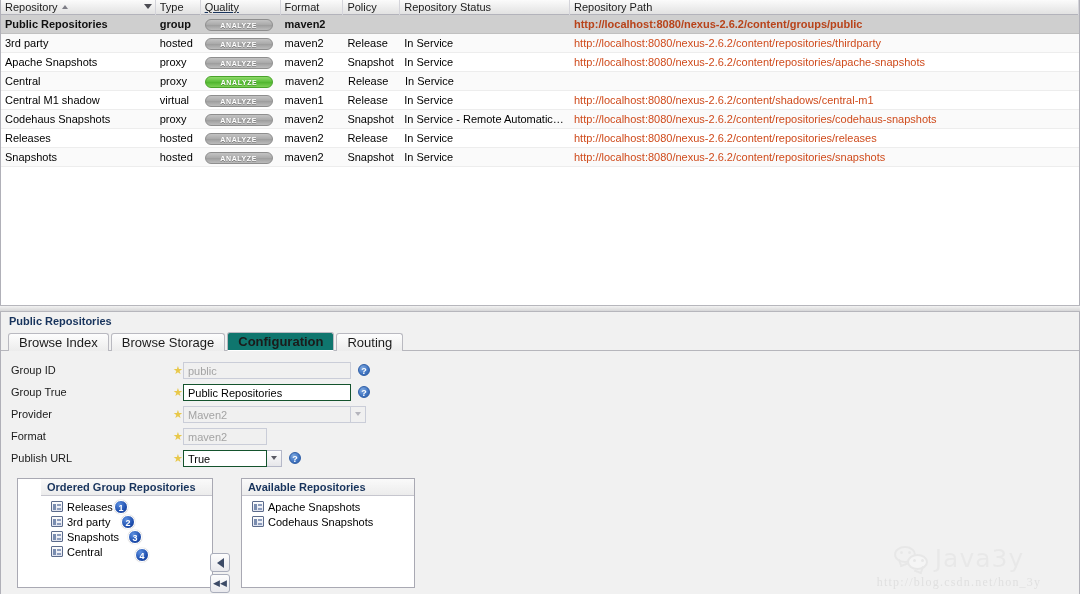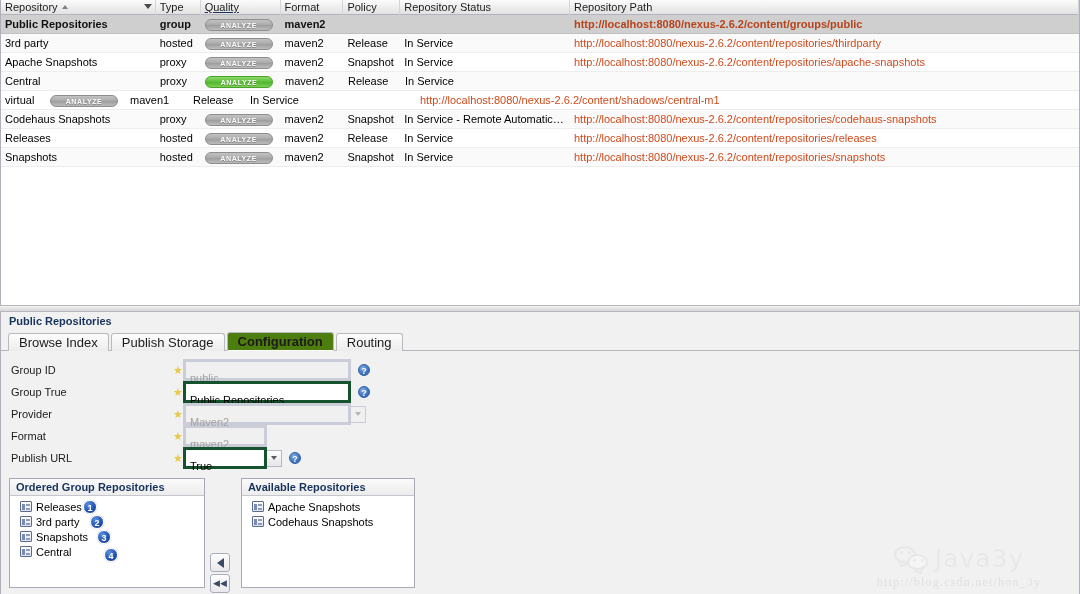--- a/index.html
+++ b/index.html
@@ -107,33 +107,33 @@
   }
   .tab {
     height: 18px; line-height: 17px; padding: 0 10px;
     font-size: 13px; color: #1b1b1b;
     background: linear-gradient(to bottom,#fdfdfd 0%, #ececec 100%);
     border: 1px solid #b9b9c0; border-bottom: none;
     border-radius: 3px 3px 0 0;
     position: relative; top: 1px;
   }
   .tab.active {
-    font-weight: bold; background: #4d7c0f;
+    font-weight: bold; background: #0f766e;
     height: 19px; line-height: 18px;
     border-bottom: 1px solid #ffffff;
     z-index: 2;
   }
 
   .form { padding: 8px 0 0 0; background: #f1f1f1; }
   .frow { display: flex; align-items: center; height: 22px; }
   .flabel { width: 172px; padding-left: 10px; font-size: 11px; color: #1b1b1b; }
   .fstar { width: 10px; color: #e8c84a; font-size: 11px; line-height: 11px; text-align: center; }
   .finput {
-    height: 17px; line-height: 17px; padding: 8px 4px;
-    border: 3px solid #14532d; background: #ffffff;
+    height: 17px; line-height: 17px; padding: 0 4px;
+    border: 1px solid #14532d; background: #ffffff;
     font-family: "Liberation Sans", sans-serif; font-size: 11px; color: #000;
   }
   .finput.disabled { background: #f0f0f0; color: #a3a3a3; border-color: #cacdd8; }
   .w-wide { width: 168px; }
   .w-narrow { width: 84px; }
   .combo { position: relative; display: inline-flex; align-items: center; }
   .combo-btn {
     width: 15px; height: 17px;
     border: 1px solid #b5b8c8; border-left: none;
     background: linear-gradient(to bottom,#fdfdfd,#e6e6ea);
@@ -155,21 +155,21 @@
     position: absolute; top: 0;
     background: #ffffff;
     border: 1px solid #a9a9b3;
   }
   .tpanel-hd {
     height: 17px; line-height: 17px; padding-left: 6px;
     font-size: 11px; font-weight: bold; color: #17335c;
     background: linear-gradient(to bottom,#fafafa 0%, #ececec 100%);
     border-bottom: 1px solid #c6c6ce;
   }
-  #left-panel  { left: 8px;  width: 196px; height: 110px; }
+  #left-panel  { left: 16px;  width: 196px; height: 110px; padding-left: 23px; }
   #right-panel { left: 240px; width: 174px; height: 110px; }
   .tlist { padding: 4px 0 0 10px; }
   .titem { position: relative; height: 15px; line-height: 15px; font-size: 11px; white-space: nowrap; }
   .rep-ico {
     display: inline-block; width: 12px; height: 11px; vertical-align: -1px;
     margin-right: 4px;
     background: linear-gradient(to bottom,#fdfdfd,#dfe3ef);
     border: 1px solid #5b6b8c; border-radius: 1px;
     position: relative;
   }
@@ -294,20 +294,21 @@
         </div>
         <div class="row alt">
           <div class="cell c-repo">Central</div>
           <div class="cell c-type">proxy</div>
           <div class="cell c-qual"><span class="analyze green">ANALYZE</span></div>
           <div class="cell c-format">maven2</div>
           <div class="cell c-policy">Release</div>
           <div class="cell c-status">In Service</div>
         </div>
         <div class="row">
+          <div class="cell c-repo">Central M1 shadow</div>
           <div class="cell c-type">virtual</div>
           <div class="cell c-qual"><span class="analyze">ANALYZE</span></div>
           <div class="cell c-format">maven1</div>
           <div class="cell c-policy">Release</div>
           <div class="cell c-status">In Service</div>
           <div class="cell c-path"><span class="path-link">http://localhost:8080/nexus-2.6.2/content/shadows/central-m1</span></div>
         </div>
         <div class="row alt">
           <div class="cell c-repo">Codehaus Snapshots</div>
           <div class="cell c-type">proxy</div>
@@ -339,21 +340,21 @@
   </div>
 
   <div class="splitter"></div>
 
   <div class="bottom">
 
     <div class="bp-title">Public Repositories</div>
 
     <div class="tabstrip" id="tabstrip">
         <div class="tab">Browse Index</div>
-        <div class="tab">Publish Storage</div>
+        <div class="tab">Browse Storage</div>
         <div class="tab active">Configuration</div>
         <div class="tab">Routing</div>
       </div>
 
     <div class="form" id="config-form">
         <div class="frow">
           <div class="flabel">Group ID</div>
           <div class="fstar">★</div>
           <div class="finput w-wide disabled">public</div>
           <div class="help">?</div>

